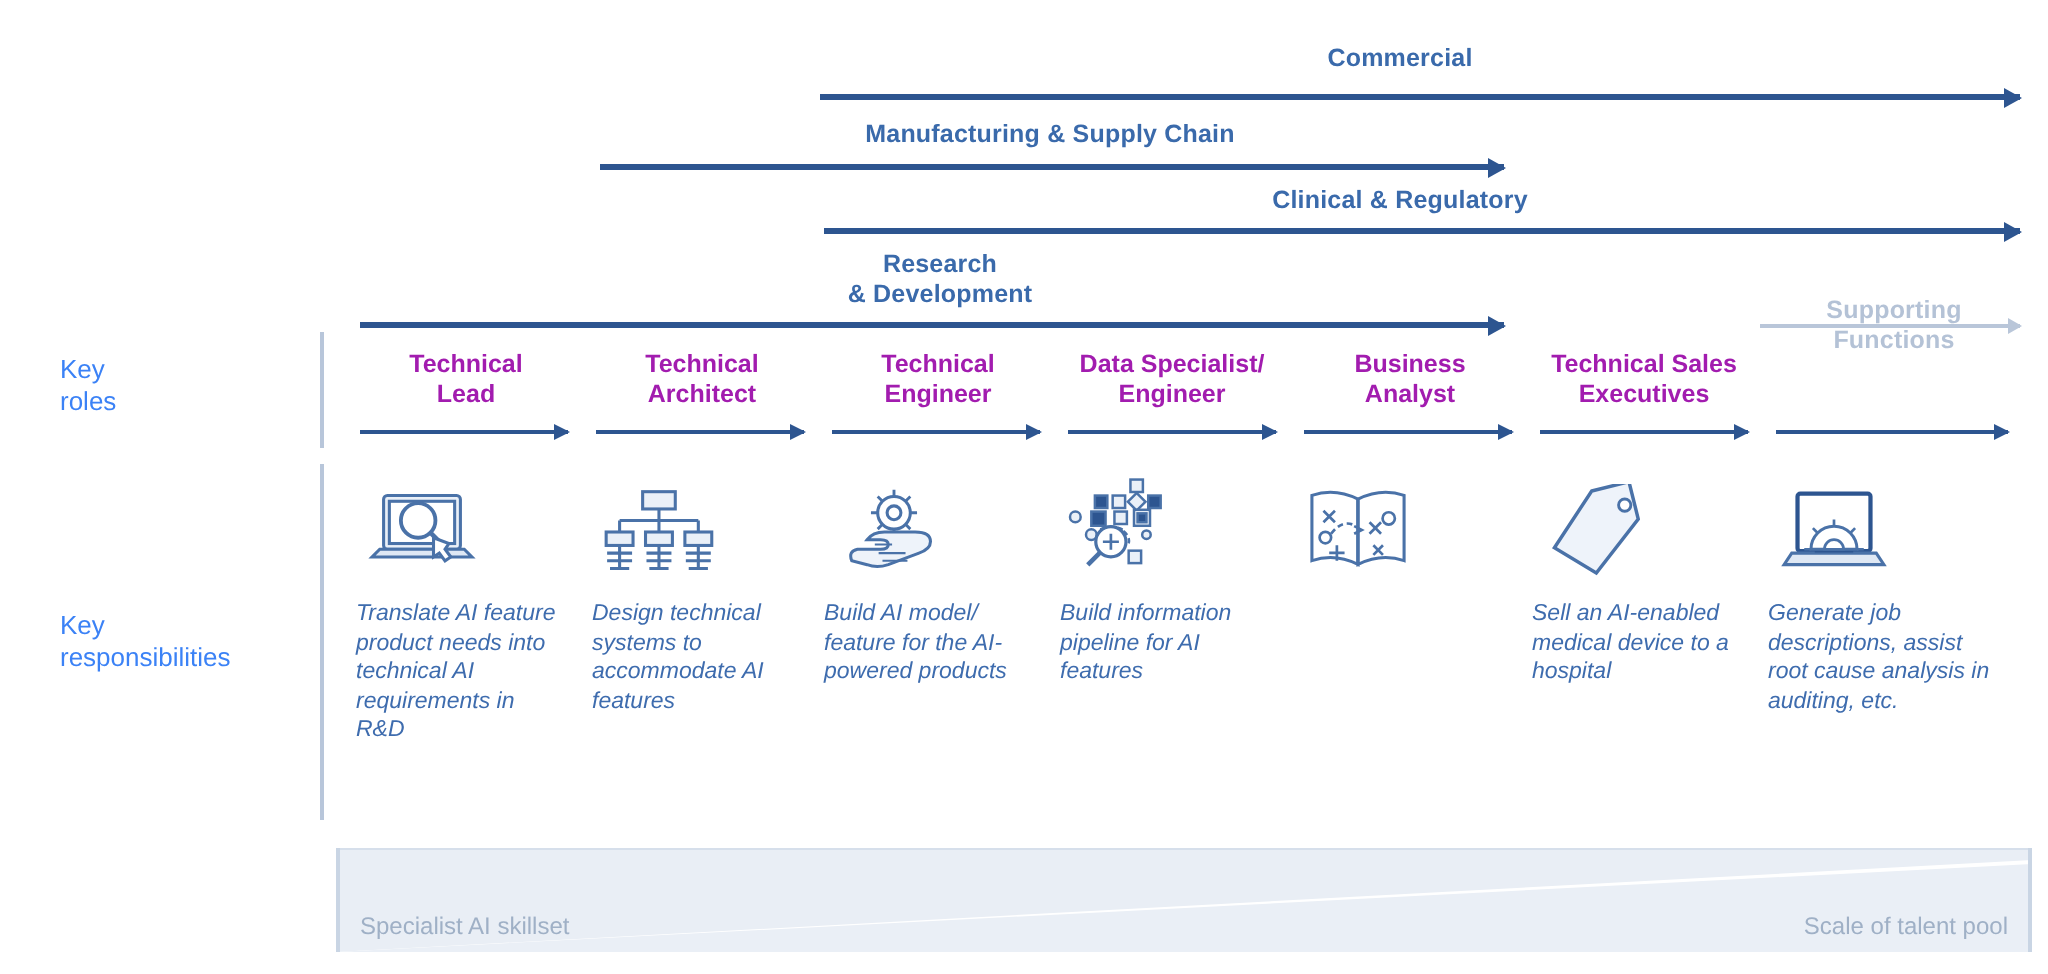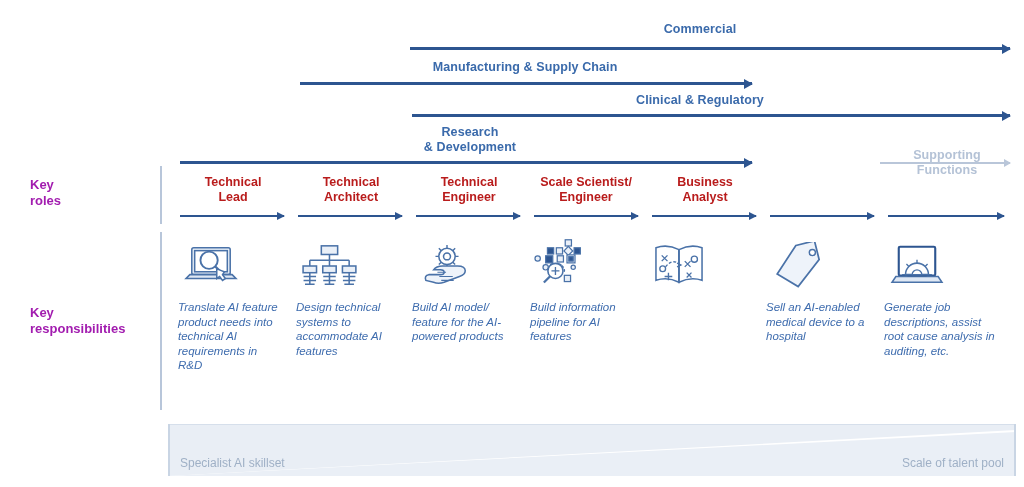--- a/index.html
+++ b/index.html
@@ -31,29 +31,29 @@
   .stream-label{
     position:absolute;text-align:center;
     font-size:12.5px;font-weight:bold;color:#3a6aab;
     letter-spacing:.1px;line-height:15px;white-space:nowrap;
   }
   .stream-label.muted{color:#b4c2d6;margin-top:24px;}
   .stream-label.wrap{white-space:normal;}
 
   
   .axis-label{
-    position:absolute;font-size:13px;font-weight:bold;
-    color:#a21caf;line-height:16px;
+    position:absolute;font-size:13px;font-weight:normal;
+    color:#3b82f6;line-height:16px;
   }
   .vsep{position:absolute;width:2px;background:#b8c6da;}
 
   
   .role-name{
     position:absolute;text-align:center;
-    font-size:12.5px;font-weight:bold;color:#b91c1c;
+    font-size:12.5px;font-weight:bold;color:#a21caf;
     line-height:15px;
   }
   .role-name sup{font-size:8px;vertical-align:super;}
 
   
   .resp{
     position:absolute;
     font-size:11.5px;font-style:italic;color:#3e6cae;
     line-height:14.6px;text-align:left;
   }
@@ -131,31 +131,35 @@
   </div>
   <div class="arrow thin dark" style="left:298px;top:215px;width:104px;"></div>
 
   <div class="role-name" style="left:410px;top:175px;width:118px;">
     <span>Technical</span><br>
     <span>Engineer</span>
   </div>
   <div class="arrow thin dark" style="left:416px;top:215px;width:104px;"></div>
 
   <div class="role-name" style="left:524px;top:175px;width:124px;">
-    <span>Scale Scientist/</span><br>
+    <span>Data Specialist/</span><br>
     <span>Engineer</span>
   </div>
   <div class="arrow thin dark" style="left:534px;top:215px;width:104px;"></div>
 
   <div class="role-name" style="left:646px;top:175px;width:118px;">
     <span>Business</span><br>
     <span>Analyst</span>
   </div>
   <div class="arrow thin dark" style="left:652px;top:215px;width:104px;"></div>
 
+  <div class="role-name" style="left:758px;top:175px;width:128px;">
+    <span>Technical Sales</span><br>
+    <span>Executives</span>
+  </div>
   <div class="arrow thin dark" style="left:770px;top:215px;width:104px;"></div>
 
   <div class="arrow thin dark" style="left:888px;top:215px;width:116px;"></div>
 
   <div class="icon-wrap" style="left:182px;top:242px;">
     <svg viewBox="0 0 60 50" fill="none" stroke="#4a72a8" stroke-width="1.6">
       <rect x="10" y="6" width="40" height="28" rx="2" fill="#eaf0f8"></rect>
       <rect x="13" y="9" width="34" height="22" fill="#ffffff"></rect>
       <path d="M4 38 h52 l-4 -4 H8 z" fill="#dfe8f4"></path>
       <circle cx="28" cy="19" r="9" fill="#ffffff" stroke-width="2"></circle>

